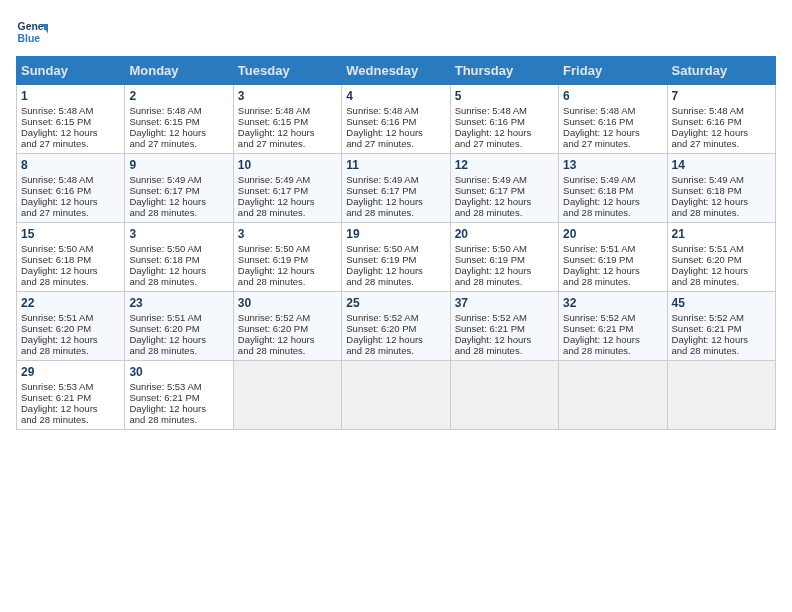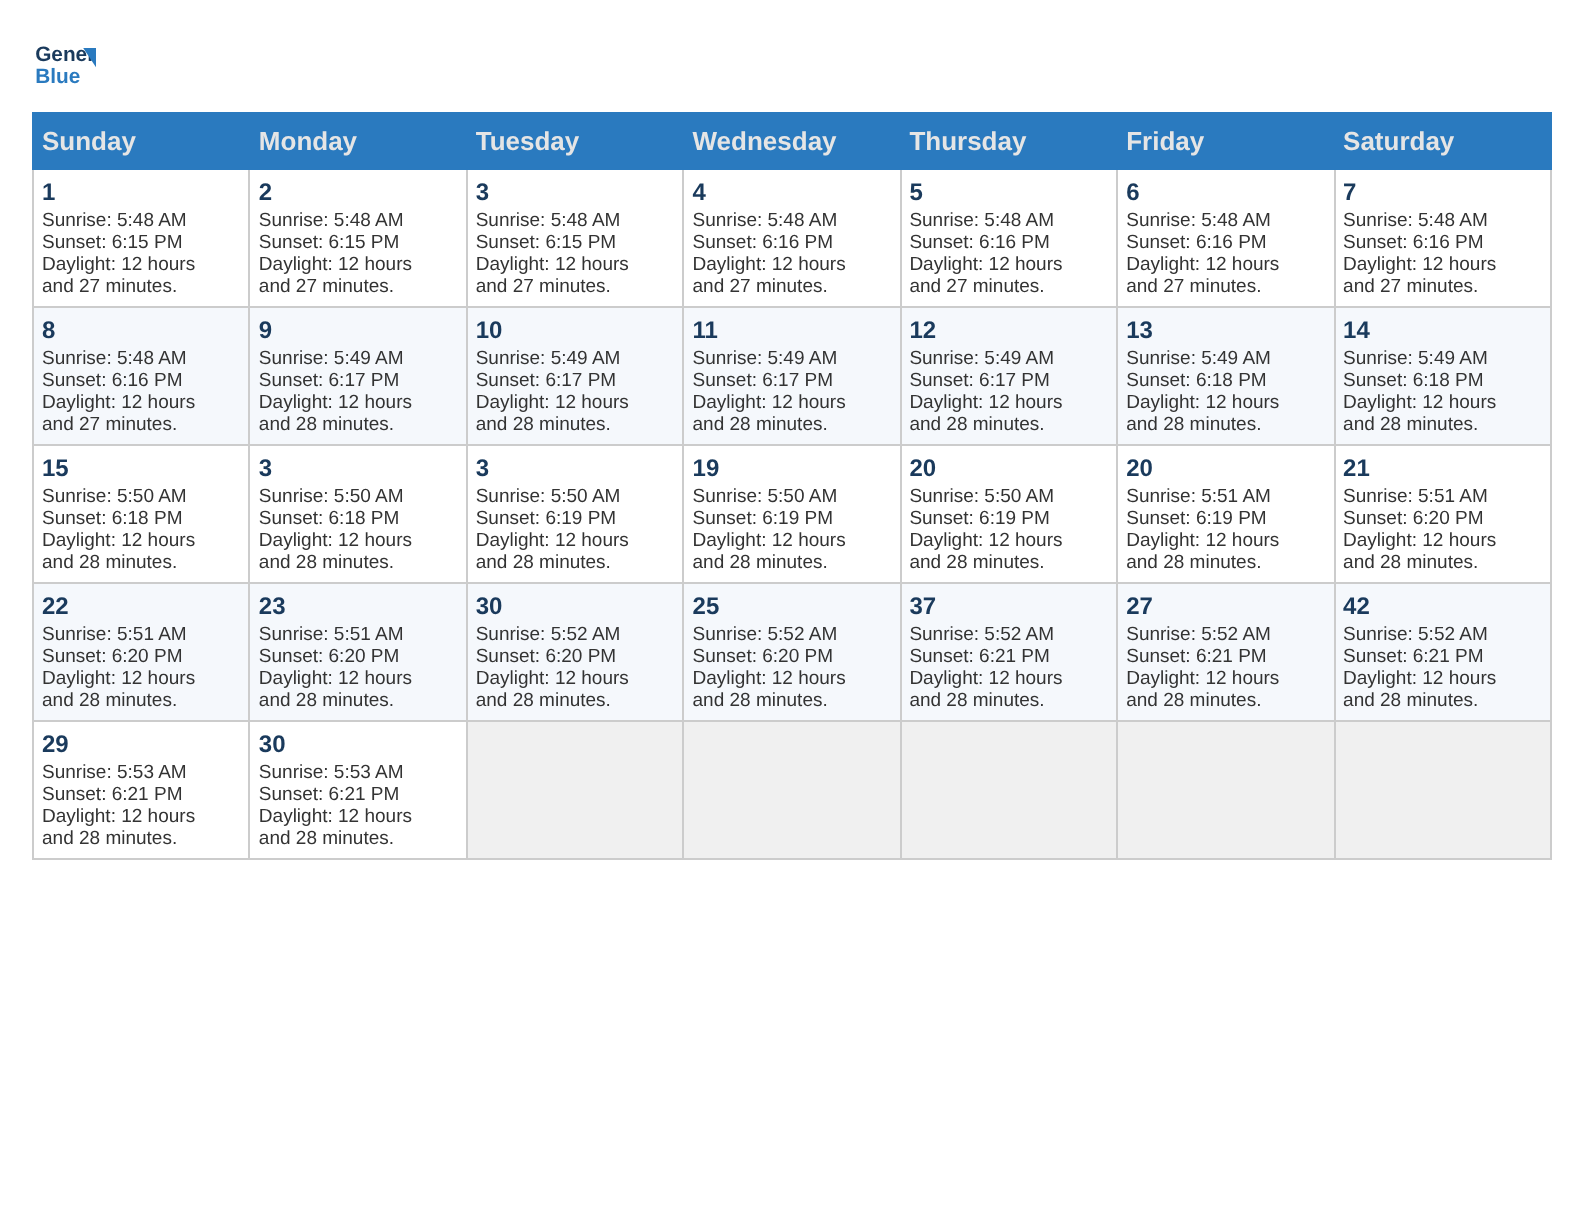--- a/index.html
+++ b/index.html
@@ -130,22 +130,22 @@
         <td><span class="day-num">20</span><span>Sunrise: 5:50 AM</span><br><span>Sunset: 6:19 PM</span><br><span>Daylight: 12 hours</span><br><span>and 28 minutes.</span></td>
         <td><span class="day-num">20</span><span>Sunrise: 5:51 AM</span><br><span>Sunset: 6:19 PM</span><br><span>Daylight: 12 hours</span><br><span>and 28 minutes.</span></td>
         <td><span class="day-num">21</span><span>Sunrise: 5:51 AM</span><br><span>Sunset: 6:20 PM</span><br><span>Daylight: 12 hours</span><br><span>and 28 minutes.</span></td>
       </tr>
       <tr>
         <td><span class="day-num">22</span><span>Sunrise: 5:51 AM</span><br><span>Sunset: 6:20 PM</span><br><span>Daylight: 12 hours</span><br><span>and 28 minutes.</span></td>
         <td><span class="day-num">23</span><span>Sunrise: 5:51 AM</span><br><span>Sunset: 6:20 PM</span><br><span>Daylight: 12 hours</span><br><span>and 28 minutes.</span></td>
         <td><span class="day-num">30</span><span>Sunrise: 5:52 AM</span><br><span>Sunset: 6:20 PM</span><br><span>Daylight: 12 hours</span><br><span>and 28 minutes.</span></td>
         <td><span class="day-num">25</span><span>Sunrise: 5:52 AM</span><br><span>Sunset: 6:20 PM</span><br><span>Daylight: 12 hours</span><br><span>and 28 minutes.</span></td>
         <td><span class="day-num">37</span><span>Sunrise: 5:52 AM</span><br><span>Sunset: 6:21 PM</span><br><span>Daylight: 12 hours</span><br><span>and 28 minutes.</span></td>
-        <td><span class="day-num">27</span><span>Sunrise: 5:52 AM</span><br><span>Sunset: 6:21 PM</span><br><span>Daylight: 12 hours</span><br><span>and 28 minutes.</span></td>
-        <td><span class="day-num">42</span><span>Sunrise: 5:52 AM</span><br><span>Sunset: 6:21 PM</span><br><span>Daylight: 12 hours</span><br><span>and 28 minutes.</span></td>
+        <td><span class="day-num">32</span><span>Sunrise: 5:52 AM</span><br><span>Sunset: 6:21 PM</span><br><span>Daylight: 12 hours</span><br><span>and 28 minutes.</span></td>
+        <td><span class="day-num">45</span><span>Sunrise: 5:52 AM</span><br><span>Sunset: 6:21 PM</span><br><span>Daylight: 12 hours</span><br><span>and 28 minutes.</span></td>
       </tr>
       <tr>
         <td><span class="day-num">29</span><span>Sunrise: 5:53 AM</span><br><span>Sunset: 6:21 PM</span><br><span>Daylight: 12 hours</span><br><span>and 28 minutes.</span></td>
         <td><span class="day-num">30</span><span>Sunrise: 5:53 AM</span><br><span>Sunset: 6:21 PM</span><br><span>Daylight: 12 hours</span><br><span>and 28 minutes.</span></td>
         <td class="empty"></td>
         <td class="empty"></td>
         <td class="empty"></td>
         <td class="empty"></td>
         <td class="empty"></td>
       </tr>

